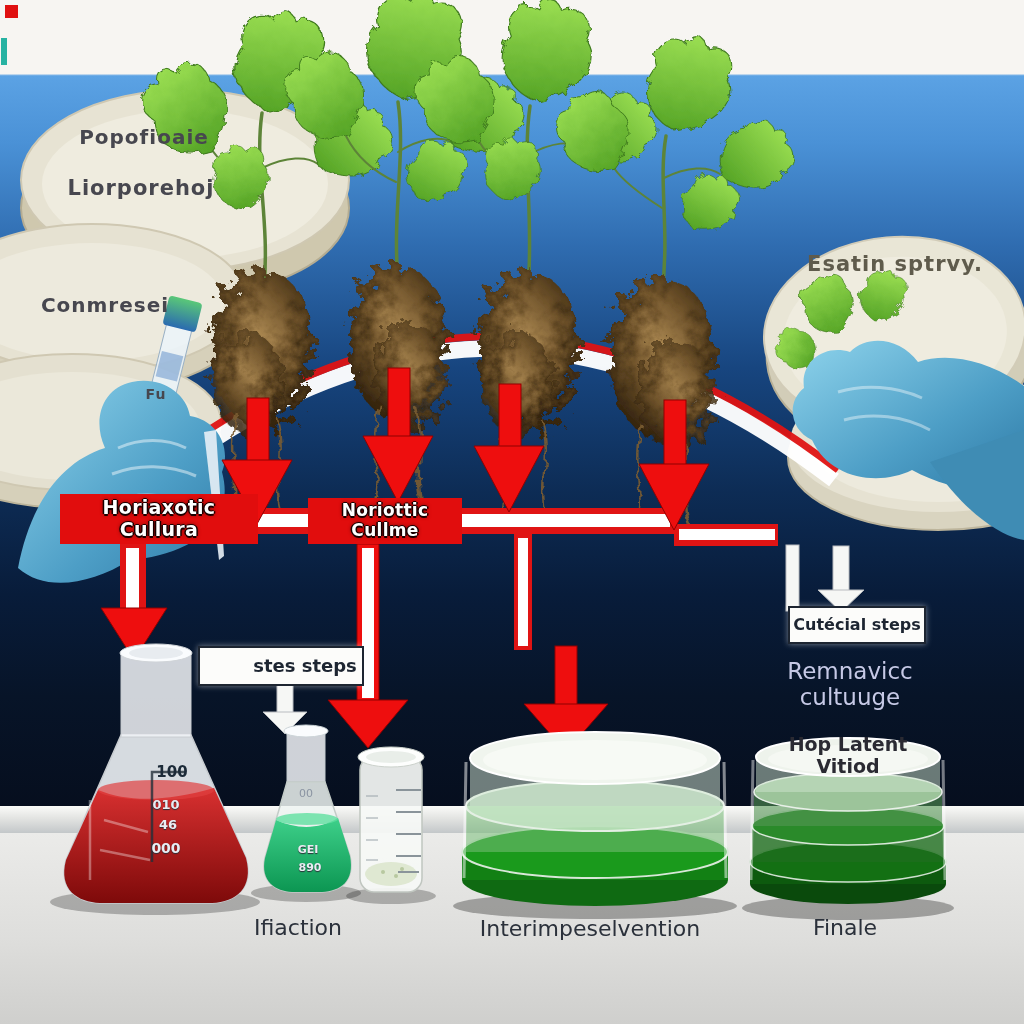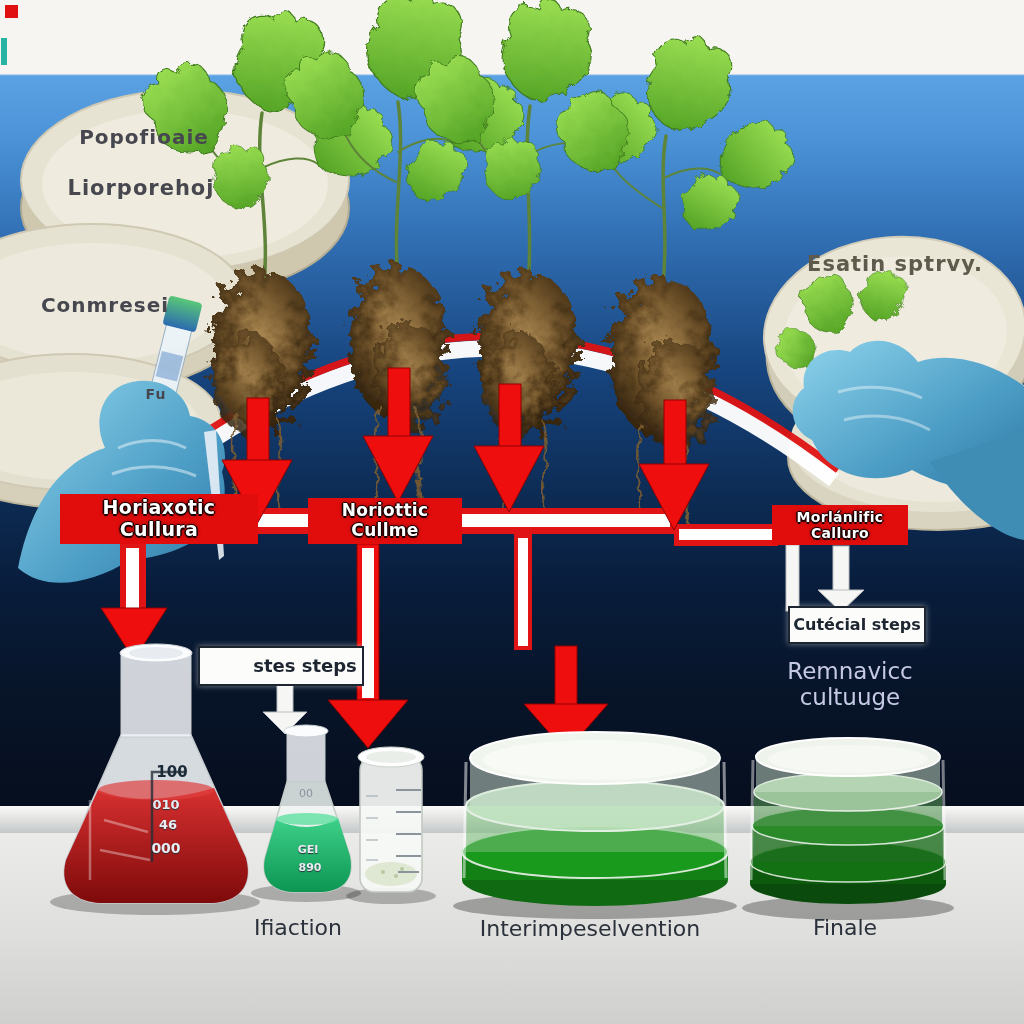--- a/index.html
+++ b/index.html
@@ -360,26 +360,26 @@
   </svg>
 
   <div class="txt dishTxt" style="left:58px;top:126px;width:172px;font-size:20px;">Popofioaie</div>
   <div class="txt dishTxt" style="left:50px;top:176px;width:182px;font-size:21px;">Liorporehoj</div>
   <div class="txt dishTxt" style="left:24px;top:294px;width:162px;font-size:20px;">Conmresei</div>
   <div class="txt dishTxt" style="left:136px;top:386px;width:40px;font-size:14px;">Fu</div>
   <div class="txt dishTxt" style="left:798px;top:252px;width:194px;font-size:21px;color:#5f5b4c;">Esatin sptrvy.</div>
 
   <div class="txt redlbl" style="left:60px;top:494px;width:198px;height:50px;font-size:19px;">Horiaxotic Cullura</div>
   <div class="txt redlbl" style="left:308px;top:498px;width:154px;height:46px;font-size:17px;">Noriottic Cullme</div>
-  <div class="txt redlbl" style="left:772px;top:505px;width:136px;height:40px;font-size:14px;">Morlánlific Calluro</div>
 
   <div class="txt stepbox" style="left:198px;top:646px;width:114px;height:36px;font-size:18px;padding-left:48px;">stes steps</div>
   <div class="txt stepbox" style="left:788px;top:606px;width:134px;height:34px;font-size:16px;">Cutécial steps</div>
   <div class="txt note" style="left:738px;top:658px;width:224px;font-size:23px;">Remnavicc cultuuge</div>
 
+  <div class="txt" style="left:756px;top:734px;width:184px;font-size:19px;font-weight:600;color:#2a2a32;">Hop Latent Vitiod</div>
 
   <div class="txt" style="left:150px;top:764px;width:44px;font-size:15px;font-weight:700;color:#1c2a38;">100</div>
   <div class="txt gradmark" style="left:144px;top:798px;width:44px;font-size:13px;">010</div>
   <div class="txt gradmark" style="left:148px;top:818px;width:40px;font-size:13px;">46</div>
   <div class="txt gradmark" style="left:142px;top:840px;width:48px;font-size:14px;">000</div>
 
   <div class="txt" style="left:288px;top:788px;width:36px;font-size:11px;color:#8a94a2;">00</div>
   <div class="txt gradmark" style="left:290px;top:844px;width:36px;font-size:11px;">GEI</div>
   <div class="txt gradmark" style="left:292px;top:862px;width:36px;font-size:11px;">890</div>
 

